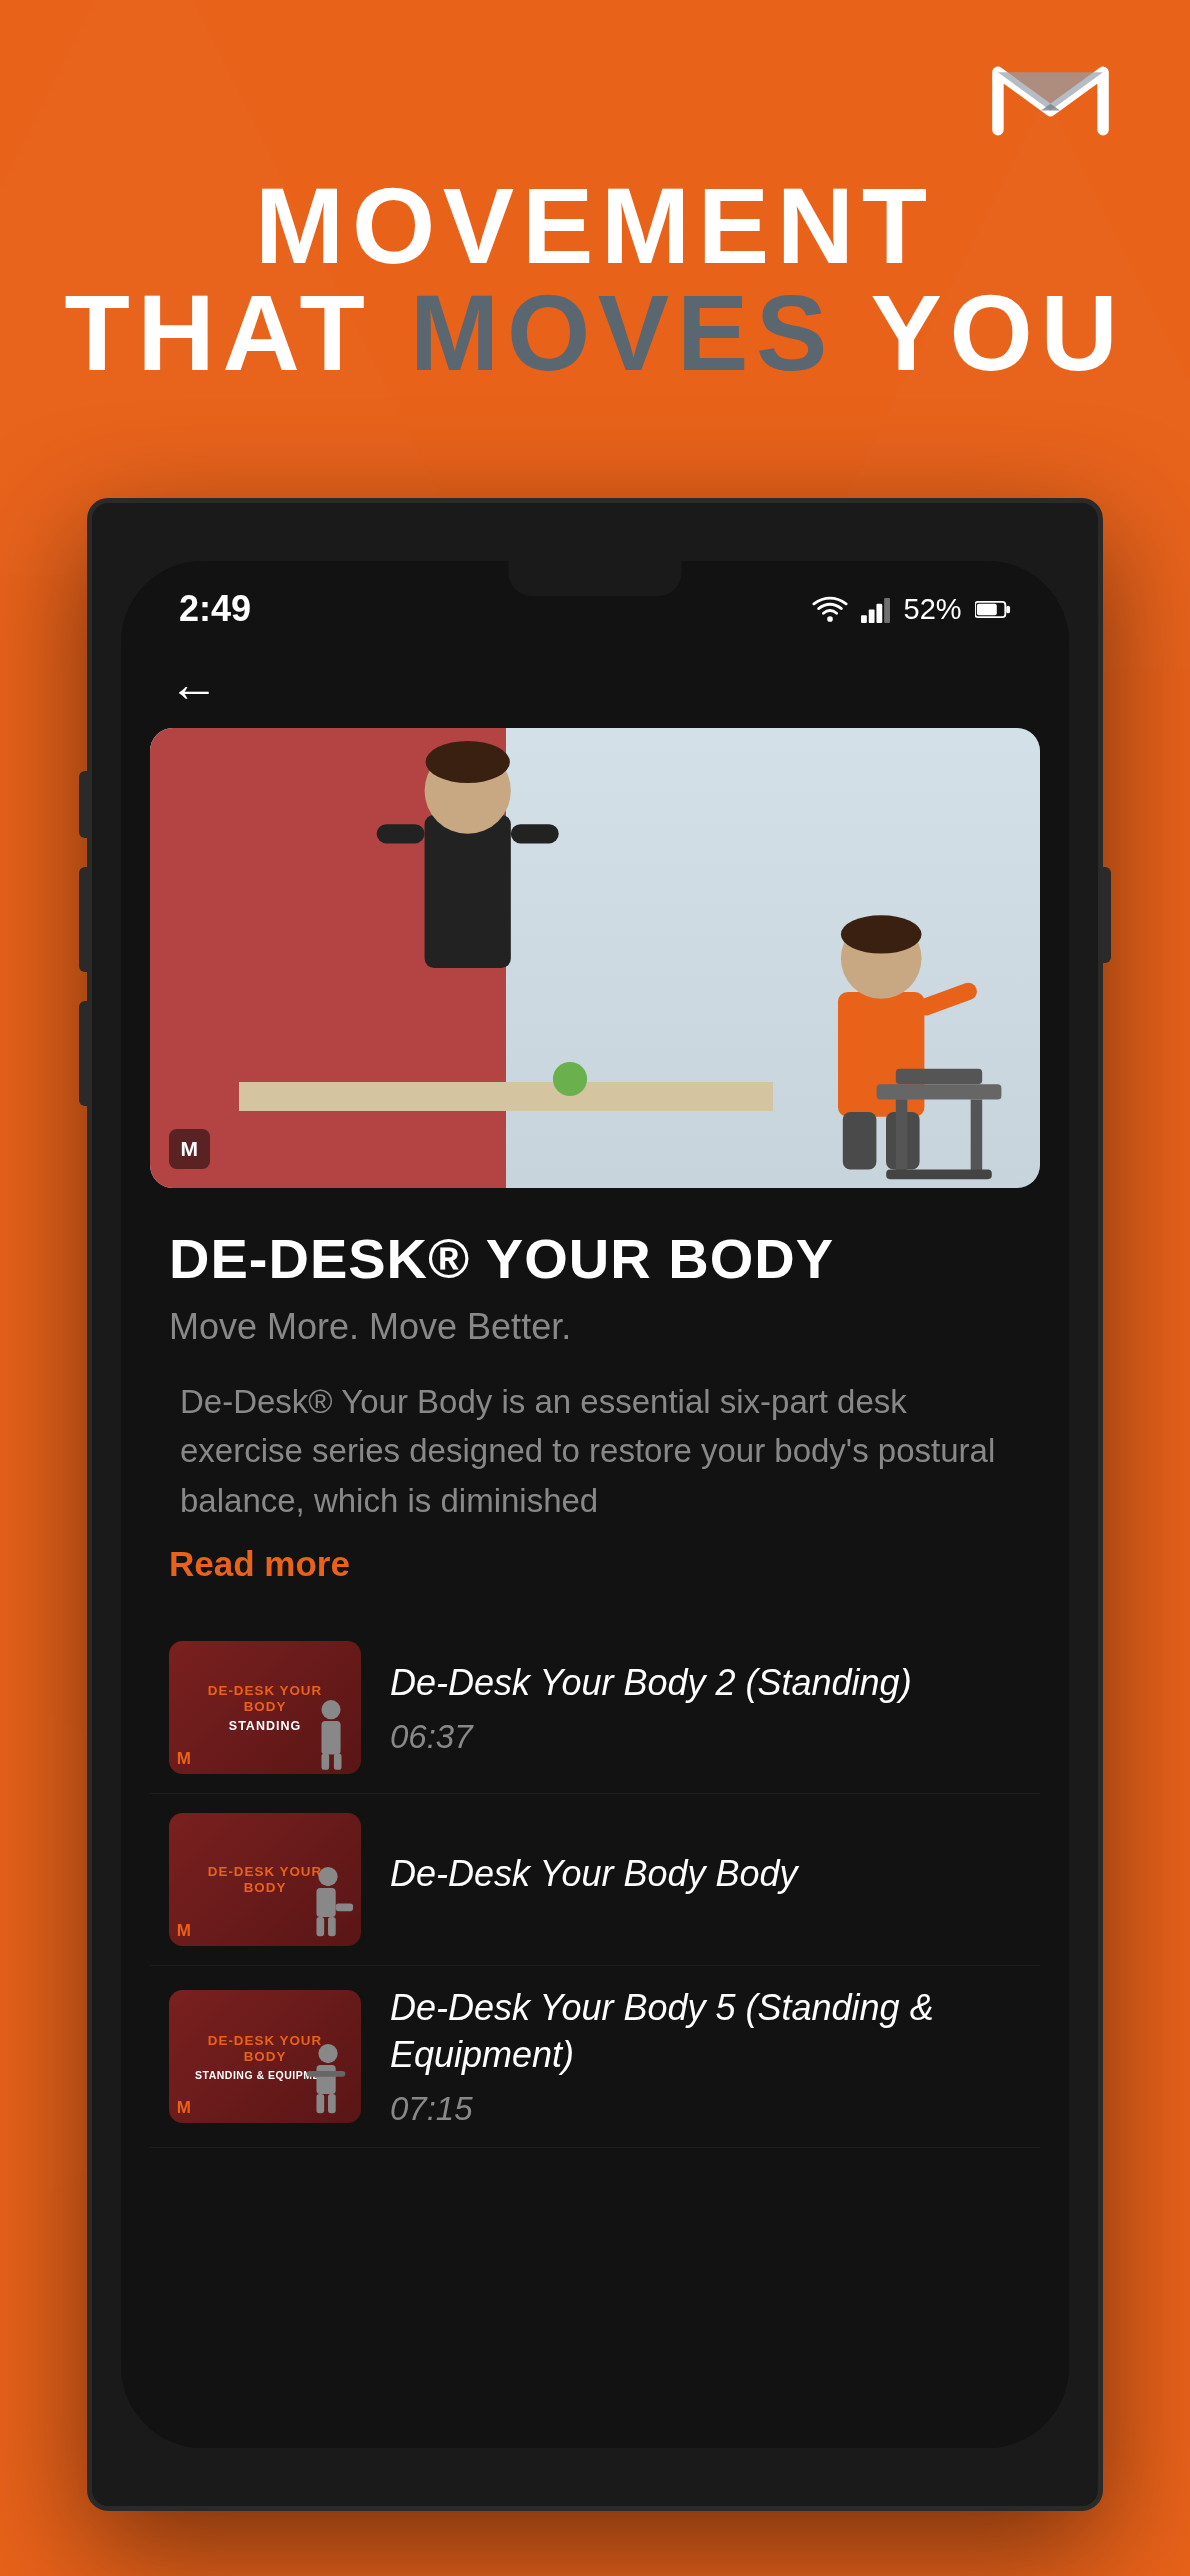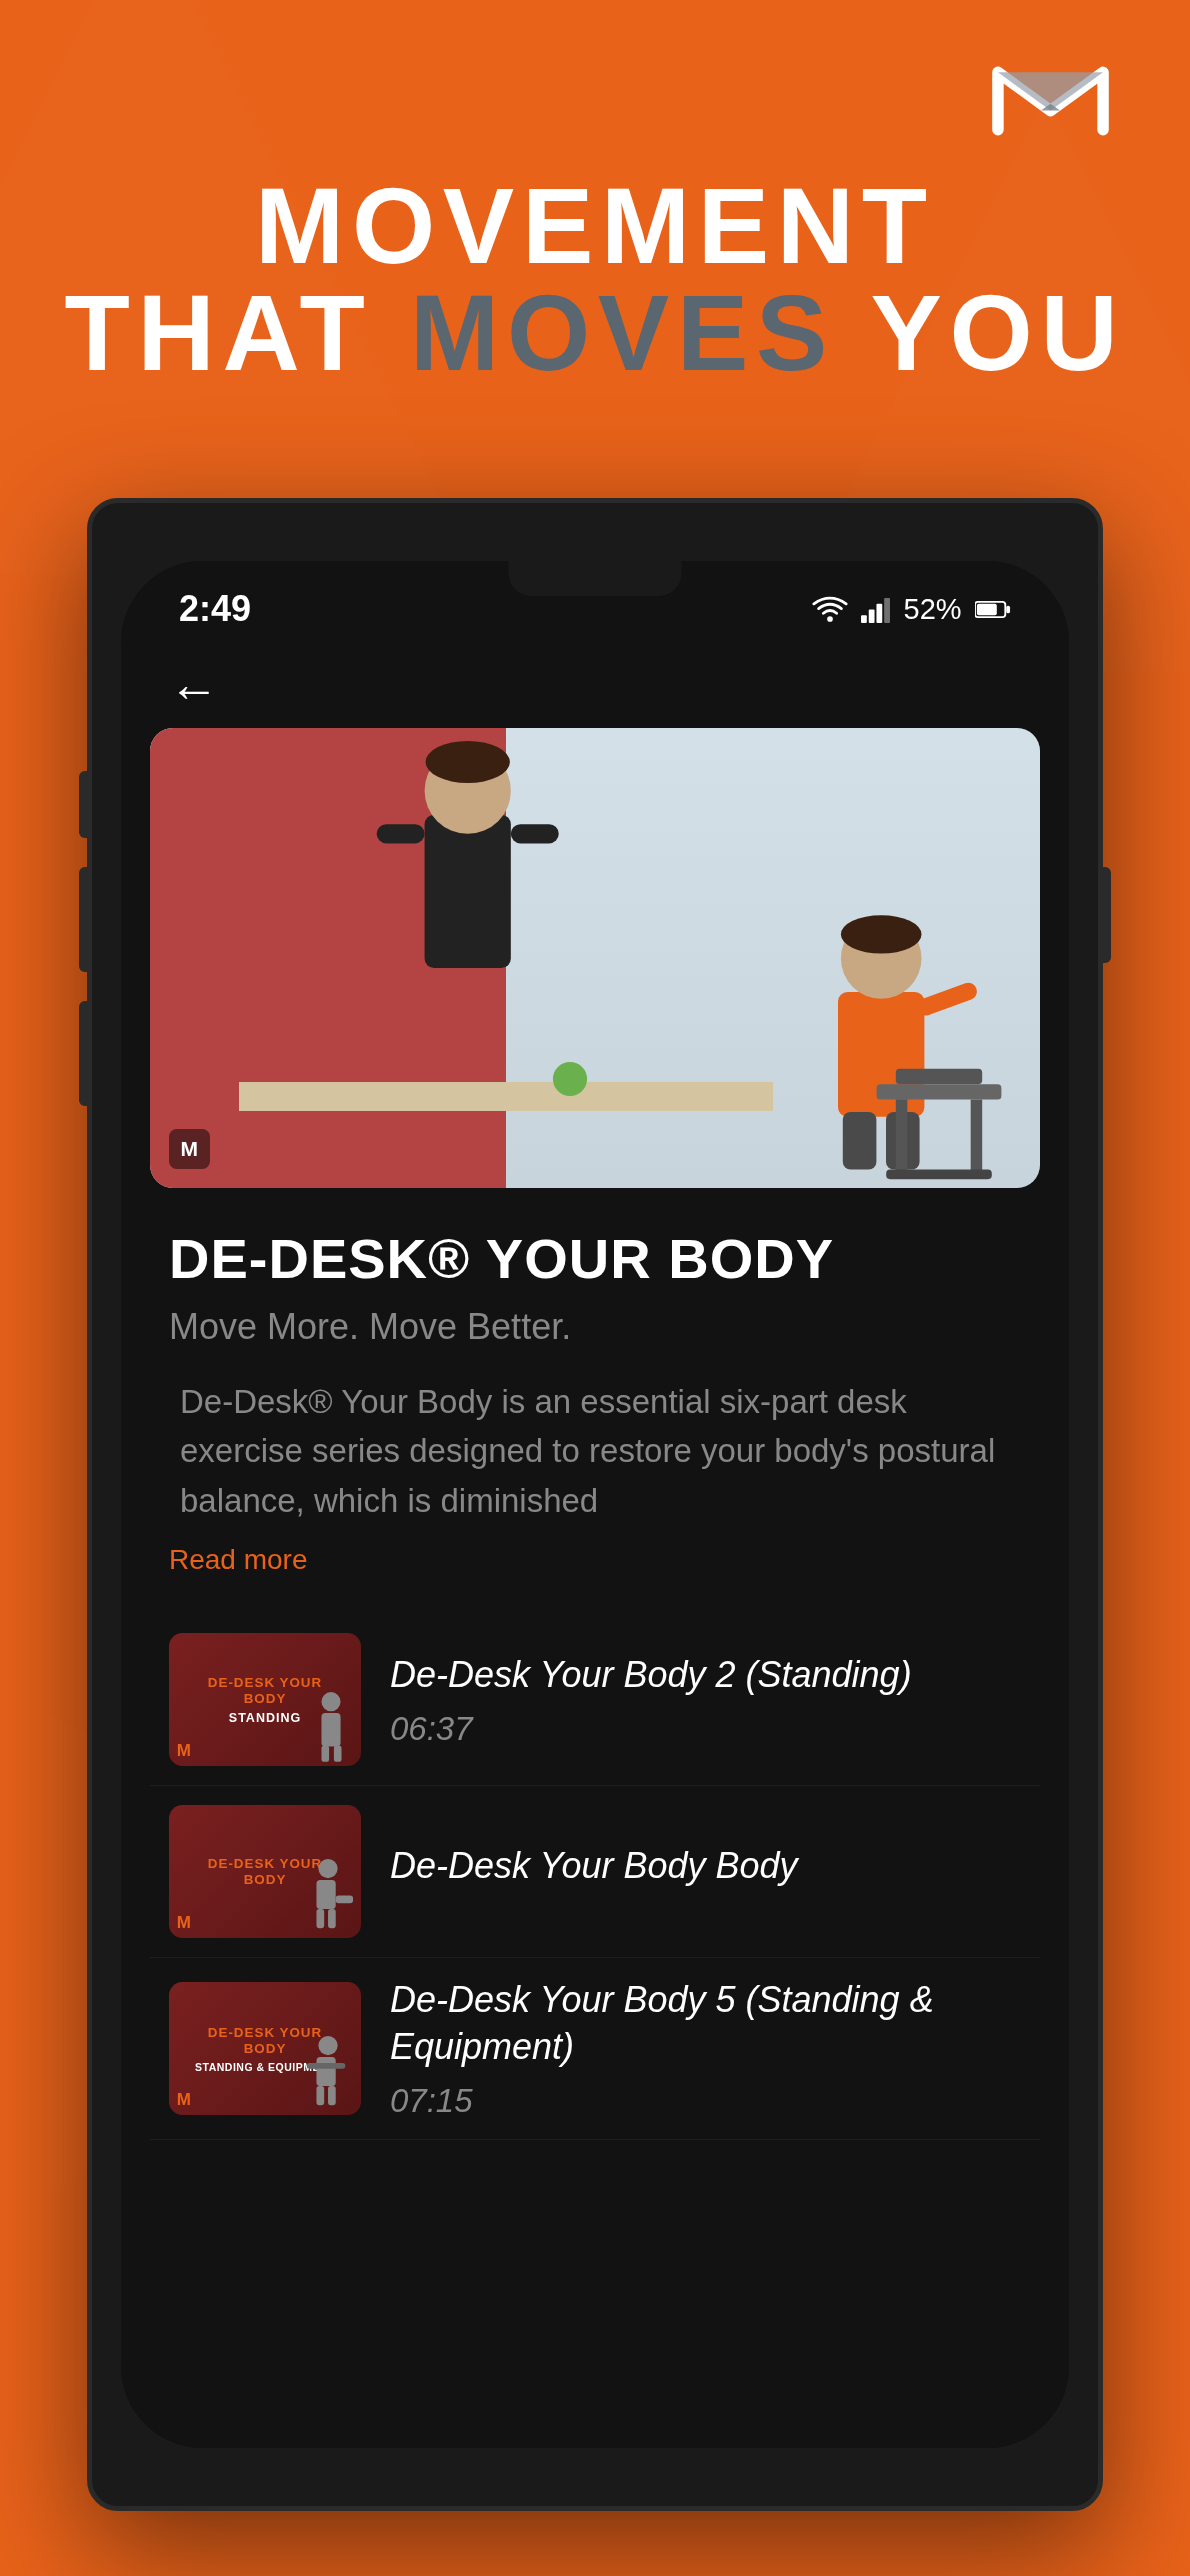--- a/index.html
+++ b/index.html
@@ -80,21 +80,21 @@
       left: 50%;
       transform: translateX(-50%);
       width: 1016px;
       height: 2013px;
     }
 
     .phone-outer {
       width: 100%;
       height: 100%;
       background: #1a1a1a;
-      border-radius: 31px;
+      border-radius: 21px;
       position: relative;
       box-shadow: 0 38px 115px rgba(0,0,0,0.5);
       border: 5.8px solid #2a2a2a;
     }
 
     .phone-inner {
       position: absolute;
       top: 58px;
       left: 29px;
       right: 29px;
@@ -225,23 +225,23 @@
 
     .content-description {
       font-size: 33px;
       color: #888888;
       line-height: 1.5;
       margin-bottom: 19px;
       margin-left: 11px;
     }
 
     .read-more {
-      font-size: 28px;
+      font-size: 35px;
       color: #E8621A;
-      font-weight: 400;
+      font-weight: 700;
       cursor: pointer;
       margin-bottom: 38px;
       display: inline-block;
     }
 
     
     .video-list {
       padding: 0 29px;
     }
 

